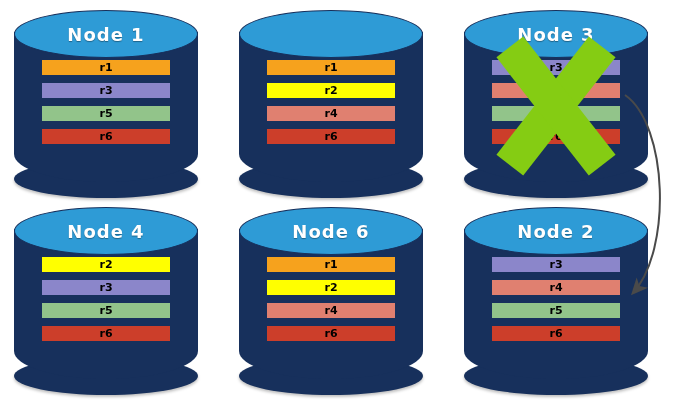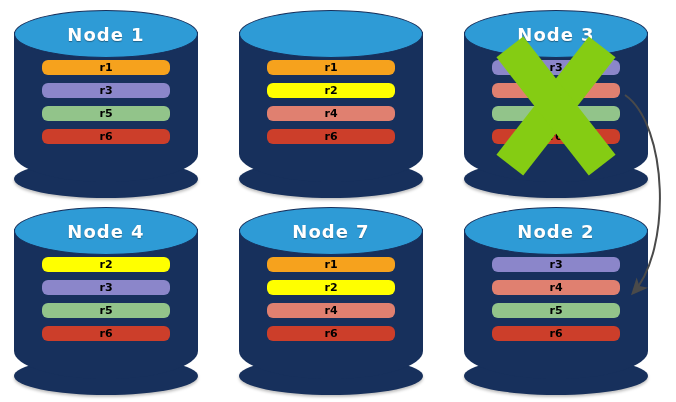--- a/index.html
+++ b/index.html
@@ -33,21 +33,21 @@
   .cyl-title{
     position:absolute;left:0;top:0;width:184px;height:48px;
     display:flex;align-items:center;justify-content:center;
     color:#ffffff;font-size:18px;font-weight:bold;
     letter-spacing:1px;
     text-shadow:0 1px 1px rgba(0,0,0,.35);
   }
 
   .bars{position:absolute;left:28px;top:50px;width:128px;}
   .bar{
-    height:15px;margin-bottom:8px;border-radius:6px;
+    height:15px;margin-bottom:8px;border-radius:0;
     display:flex;align-items:center;justify-content:center;
     color:#000000;font-size:11px;font-weight:bold;
     line-height:15px;
   }
   .bar:last-child{margin-bottom:9px;}
 
   
   .cross{position:absolute;left:24px;top:26px;width:136px;height:140px;pointer-events:none;}
   .cross span{
     position:absolute;left:50%;top:50%;
@@ -112,21 +112,21 @@
         <div class="bar" style="background: rgb(255, 255, 0);">r2</div>
         <div class="bar" style="background: rgb(139, 134, 202);">r3</div>
         <div class="bar" style="background: rgb(146, 196, 138);">r5</div>
         <div class="bar" style="background: rgb(204, 62, 42);">r6</div>
       </div>
     </div>
     <div class="node" style="left: 239px; top: 207px;">
       <div class="cyl-bottom"></div>
       <div class="cyl-body"></div>
       <div class="cyl-top"></div>
-      <div class="cyl-title">Node 7</div>
+      <div class="cyl-title">Node 6</div>
       <div class="bars">
         <div class="bar" style="background: rgb(246, 162, 29);">r1</div>
         <div class="bar" style="background: rgb(255, 255, 0);">r2</div>
         <div class="bar" style="background: rgb(224, 128, 112);">r4</div>
         <div class="bar" style="background: rgb(204, 62, 42);">r6</div>
       </div>
     </div>
     <div class="node" style="left: 464px; top: 207px;">
       <div class="cyl-bottom"></div>
       <div class="cyl-body"></div>

